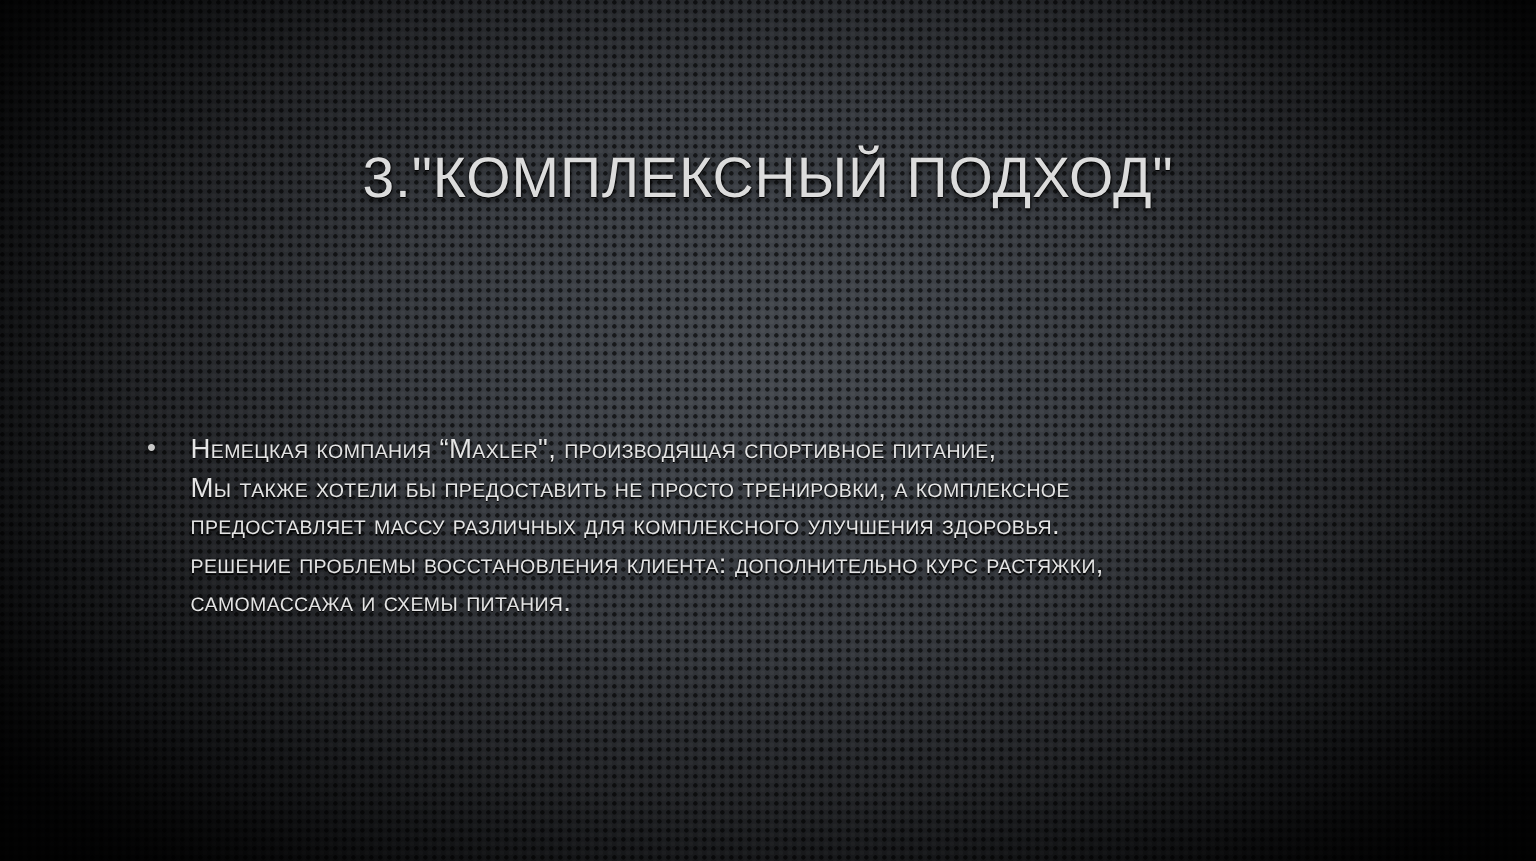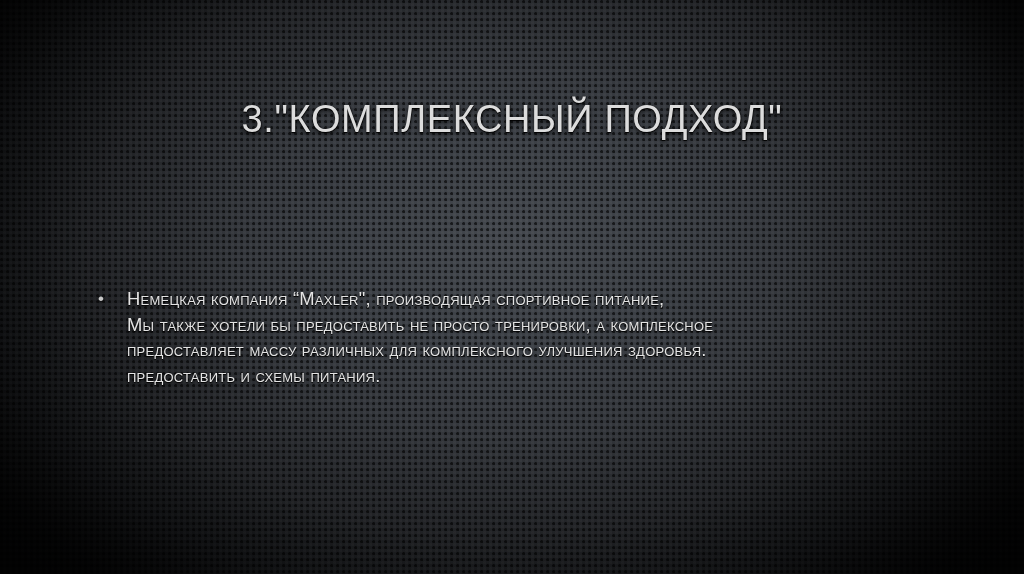--- a/index.html
+++ b/index.html
@@ -137,18 +137,19 @@
 
   <h1 class="title">3."Комплексный подход"</h1>
 
   <div class="body-block">
     <div class="bullet-row">
       <span class="bullet-marker">•</span>
       <span class="bullet-text">
         <span class="ln">Немецкая компания “Maxler", производящая спортивное питание,</span>
         <span class="ln">Мы также хотели бы предоставить не просто тренировки, а комплексное</span>
         <span class="ln">предоставляет массу различных для комплексного улучшения здоровья.</span>
-        <span class="ln">предоставить и схемы питания.</span>
+        <span class="ln">решение проблемы восстановления клиента: дополнительно курс растяжки,</span>
+        <span class="ln">самомассажа и схемы питания.</span>
       </span>
     </div>
   </div>
 
 </div>
 
 </body></html>

